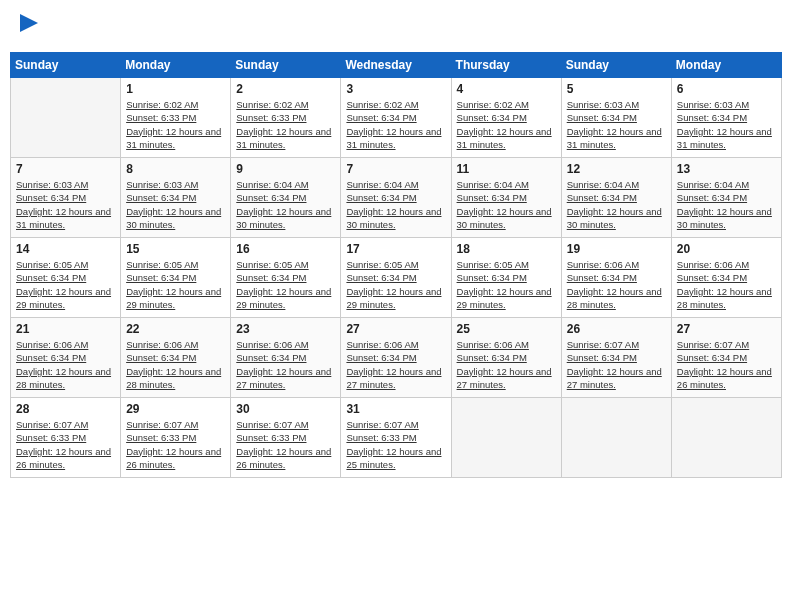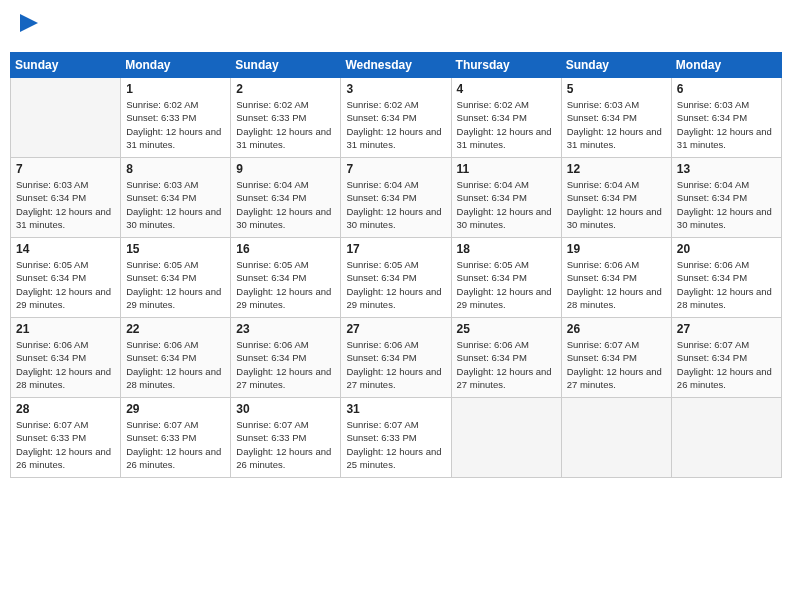--- a/index.html
+++ b/index.html
@@ -63,20 +63,21 @@
     .day-num {
       font-size: 12px;
       font-weight: bold;
       color: #222;
       margin-bottom: 2px;
     }
     .day-info {
       font-size: 9.5px;
       color: #333;
       line-height: 1.4;
+      text-decoration: underline;
     }
     tr:nth-child(even) td {
       background: #fafafa;
     }
     tr:nth-child(odd) td {
       background: #fff;
     }
     td.empty {
       background: #f5f5f5 !important;
     }

